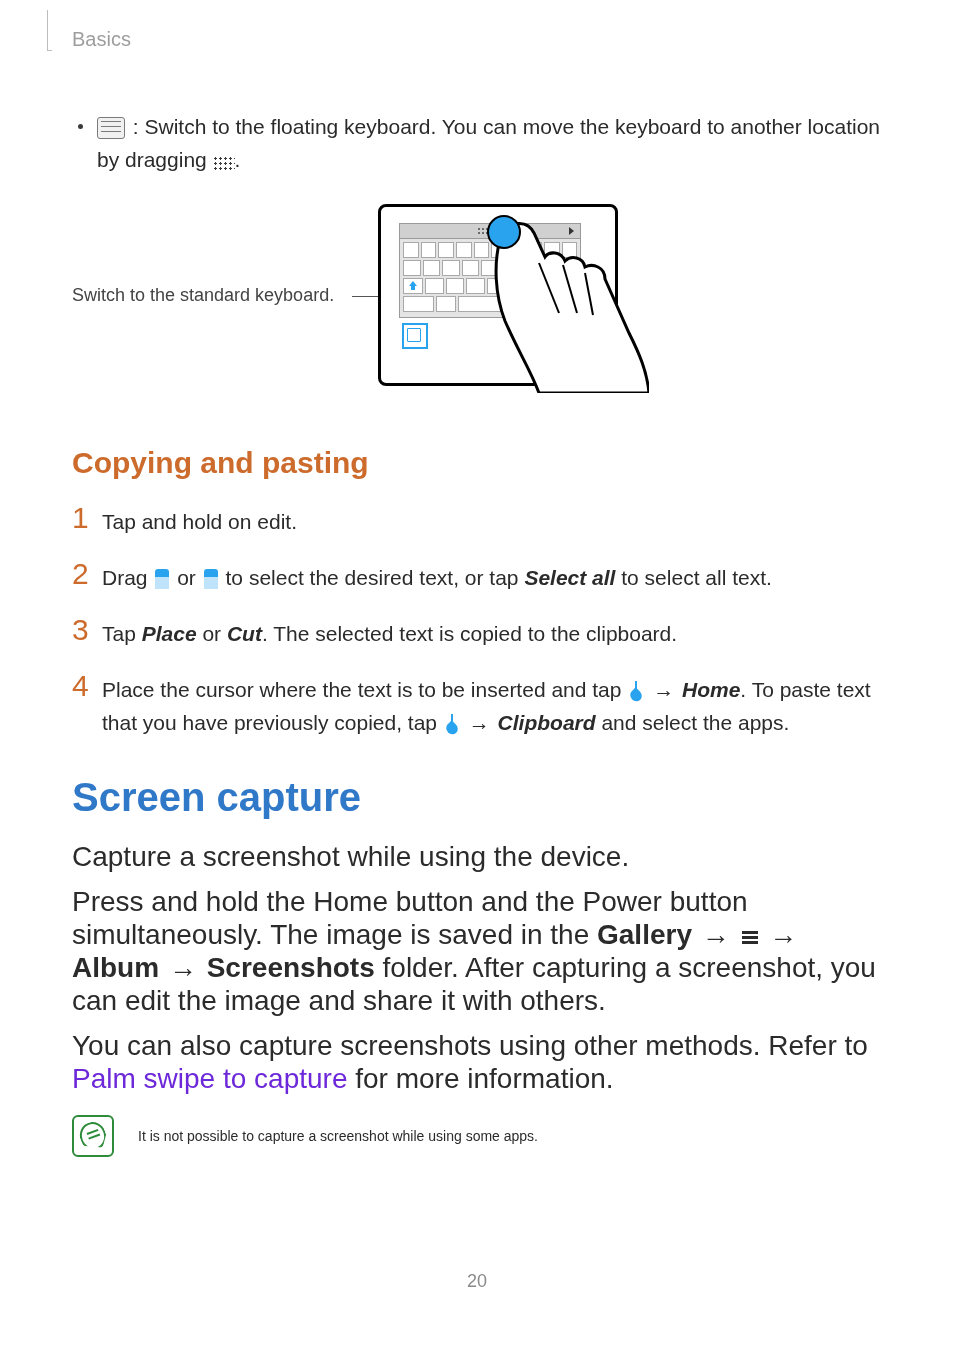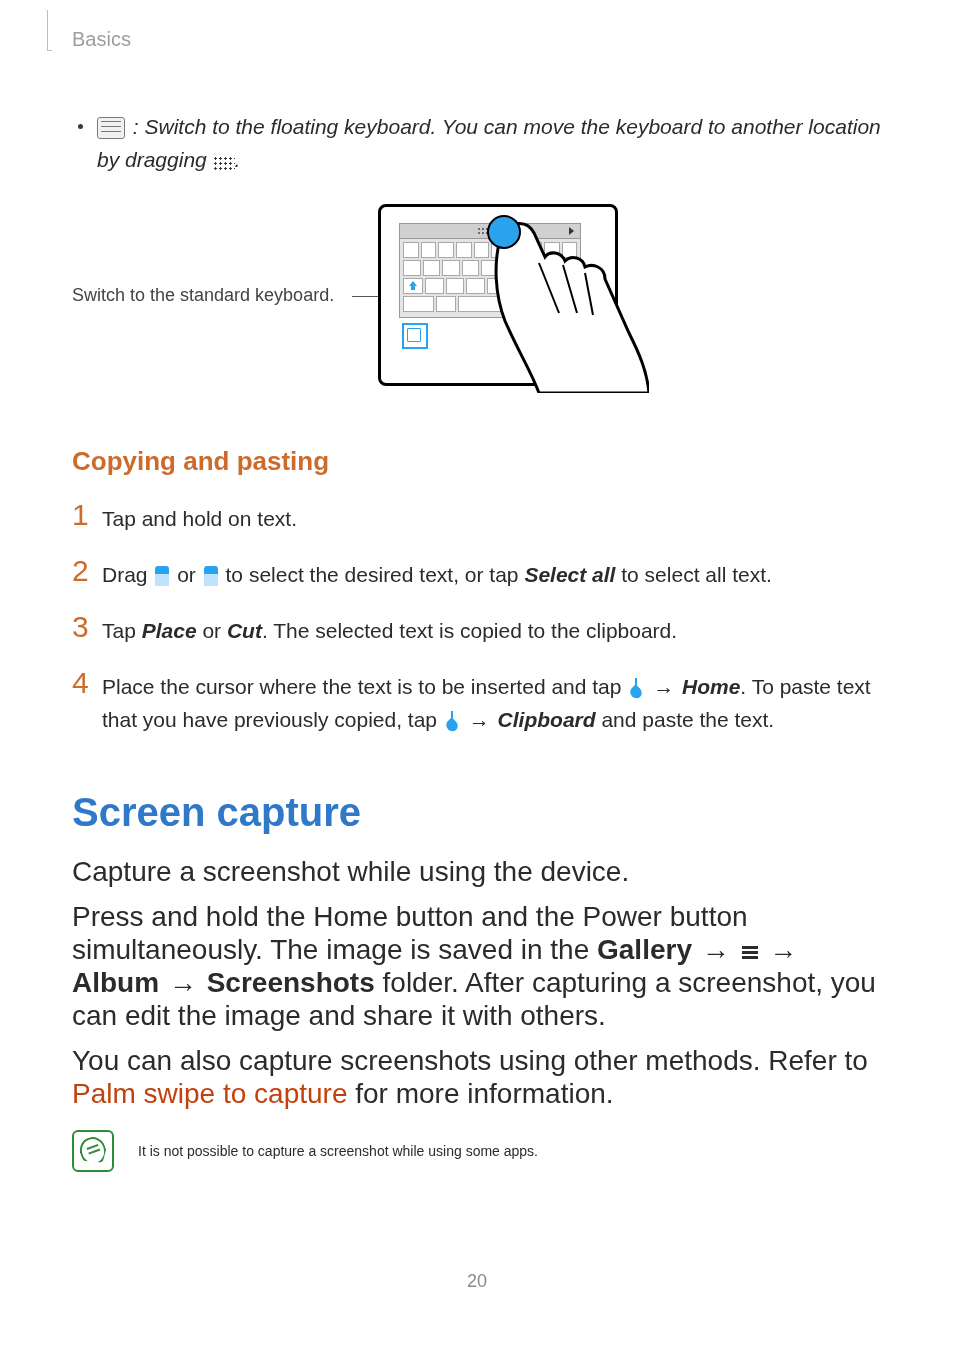--- a/index.html
+++ b/index.html
@@ -21,21 +21,21 @@
     font-size:20px;color:#9e9e9e;
   }
   .content{
     position:absolute;top:110px;left:72px;width:810px;
   }
   .bullet-row{display:flex;align-items:flex-start;margin-bottom:28px;}
   .bullet-dot{
     flex:0 0 auto;width:5px;height:5px;border-radius:50%;
     background:#3a3a3a;margin:14px 14px 0 6px;
   }
-  .bullet-body{flex:1 1 auto;font-size:21px;line-height:33px;font-style:italic;}
+  .bullet-body{flex:1 1 auto;font-size:21px;line-height:33px;}
   .keyboard-float-icon{
     display:inline-block;vertical-align:-5px;
     width:26px;height:20px;border:1.5px solid #7a7a7a;border-radius:3px;
     background:#f1f1f1;position:relative;margin-right:2px;
   }
   .keyboard-float-icon::before{
     content:"";position:absolute;left:3px;right:3px;top:3px;bottom:3px;
     background:
       linear-gradient(#7a7a7a,#7a7a7a) 0 0/100% 1px no-repeat,
       linear-gradient(#7a7a7a,#7a7a7a) 0 5px/100% 1px no-repeat,
@@ -94,24 +94,24 @@
     content:"";position:absolute;left:3px;top:3px;width:12px;height:12px;
     border:1px solid #2aa3ef;border-radius:1px;
   }
   .finger{position:absolute;left:98px;top:-4px;width:170px;height:190px;}
   .touch{
     position:absolute;left:5px;top:14px;width:30px;height:30px;border-radius:50%;
     background:#2aa3ef;border:2px solid #000;
   }
   
   h2.section{
-    color:#cc6b2c;font-size:26px;font-weight:700;margin:0 0 24px 0;
+    color:#cc6b2c;font-size:30px;font-weight:700;margin:0 0 24px 0;
   }
   h1.chapter{
-    color:#3078c8;font-size:40px;font-weight:700;margin:54px 0 20px 0;
+    color:#3078c8;font-size:40px;font-weight:700;margin:36px 0 20px 0;
   }
   
   .steps{margin:0 0 14px 0;}
   .step{display:flex;align-items:flex-start;margin-bottom:22px;}
   .step-num{
     flex:0 0 30px;font-size:30px;font-weight:400;color:#cc6b2c;line-height:28px;
   }
   .step-body{flex:1 1 auto;font-size:21px;line-height:33px;padding-top:1px;}
   .step-body b{font-weight:700;font-style:italic;}
   .inline-handle{
@@ -132,21 +132,21 @@
   }
   .menu-icon{
     display:inline-block;width:16px;height:14px;vertical-align:-1px;margin:0 2px;
     background:
       linear-gradient(#2b2b2b,#2b2b2b) 0 0/100% 3px no-repeat,
       linear-gradient(#2b2b2b,#2b2b2b) 0 5px/100% 3px no-repeat,
       linear-gradient(#2b2b2b,#2b2b2b) 0 10px/100% 3px no-repeat;
   }
   .arrow{margin:0 2px;}
   .para{font-size:28px;line-height:33px;margin:0 0 12px 0;}
-  a.link{color:#c2410c;text-decoration:none;}
+  a.link{color:#6d28d9;text-decoration:none;}
   
   .note-row{display:flex;align-items:center;margin-top:20px;}
   .note-icon{
     width:38px;height:38px;border:2px solid #2e8b3a;border-radius:6px;
     position:relative;margin-right:24px;flex:0 0 auto;
   }
   .note-icon::before{
     content:"";position:absolute;left:6px;top:5px;width:22px;height:24px;
     border:2px solid #2e8b3a;border-radius:50%;transform:rotate(-20deg);
     clip-path:polygon(0 0,100% 0,100% 60%,70% 100%,0 70%);
@@ -237,41 +237,41 @@
       <div class="touch" style="left:106px;top:8px;"></div>
     </div>
   </div>
 
   <h2 class="section">Copying and pasting</h2>
 
   <div class="steps">
 
     <div class="step">
       <div class="step-num">1</div>
-      <div class="step-body">Tap and hold on text.</div>
+      <div class="step-body">Tap and hold on edit.</div>
     </div>
 
     <div class="step">
       <div class="step-num">2</div>
       <div class="step-body">
         <span>Drag </span><span class="inline-handle"></span><span> or </span><span class="inline-handle r"></span><span> to select the desired text, or tap </span><b>Select all</b><span> to select all text.</span>
       </div>
     </div>
 
     <div class="step">
       <div class="step-num">3</div>
       <div class="step-body">
         <span>Tap </span><b>Place</b><span> or </span><b>Cut</b><span>. The selected text is copied to the clipboard.</span>
       </div>
     </div>
 
     <div class="step">
       <div class="step-num">4</div>
       <div class="step-body">
-        <span>Place the cursor where the text is to be inserted and tap </span><span class="inline-cursor"></span><span class="arrow"> → </span><b>Home</b><span>. To paste text that you have previously copied, tap </span><span class="inline-cursor"></span><span class="arrow"> → </span><b>Clipboard</b><span> and paste the text.</span>
+        <span>Place the cursor where the text is to be inserted and tap </span><span class="inline-cursor"></span><span class="arrow"> → </span><b>Home</b><span>. To paste text that you have previously copied, tap </span><span class="inline-cursor"></span><span class="arrow"> → </span><b>Clipboard</b><span> and select the apps.</span>
       </div>
     </div>
 
   </div>
 
   <h1 class="chapter">Screen capture</h1>
 
   <p class="para">Capture a screenshot while using the device.</p>
 
   <p class="para">

